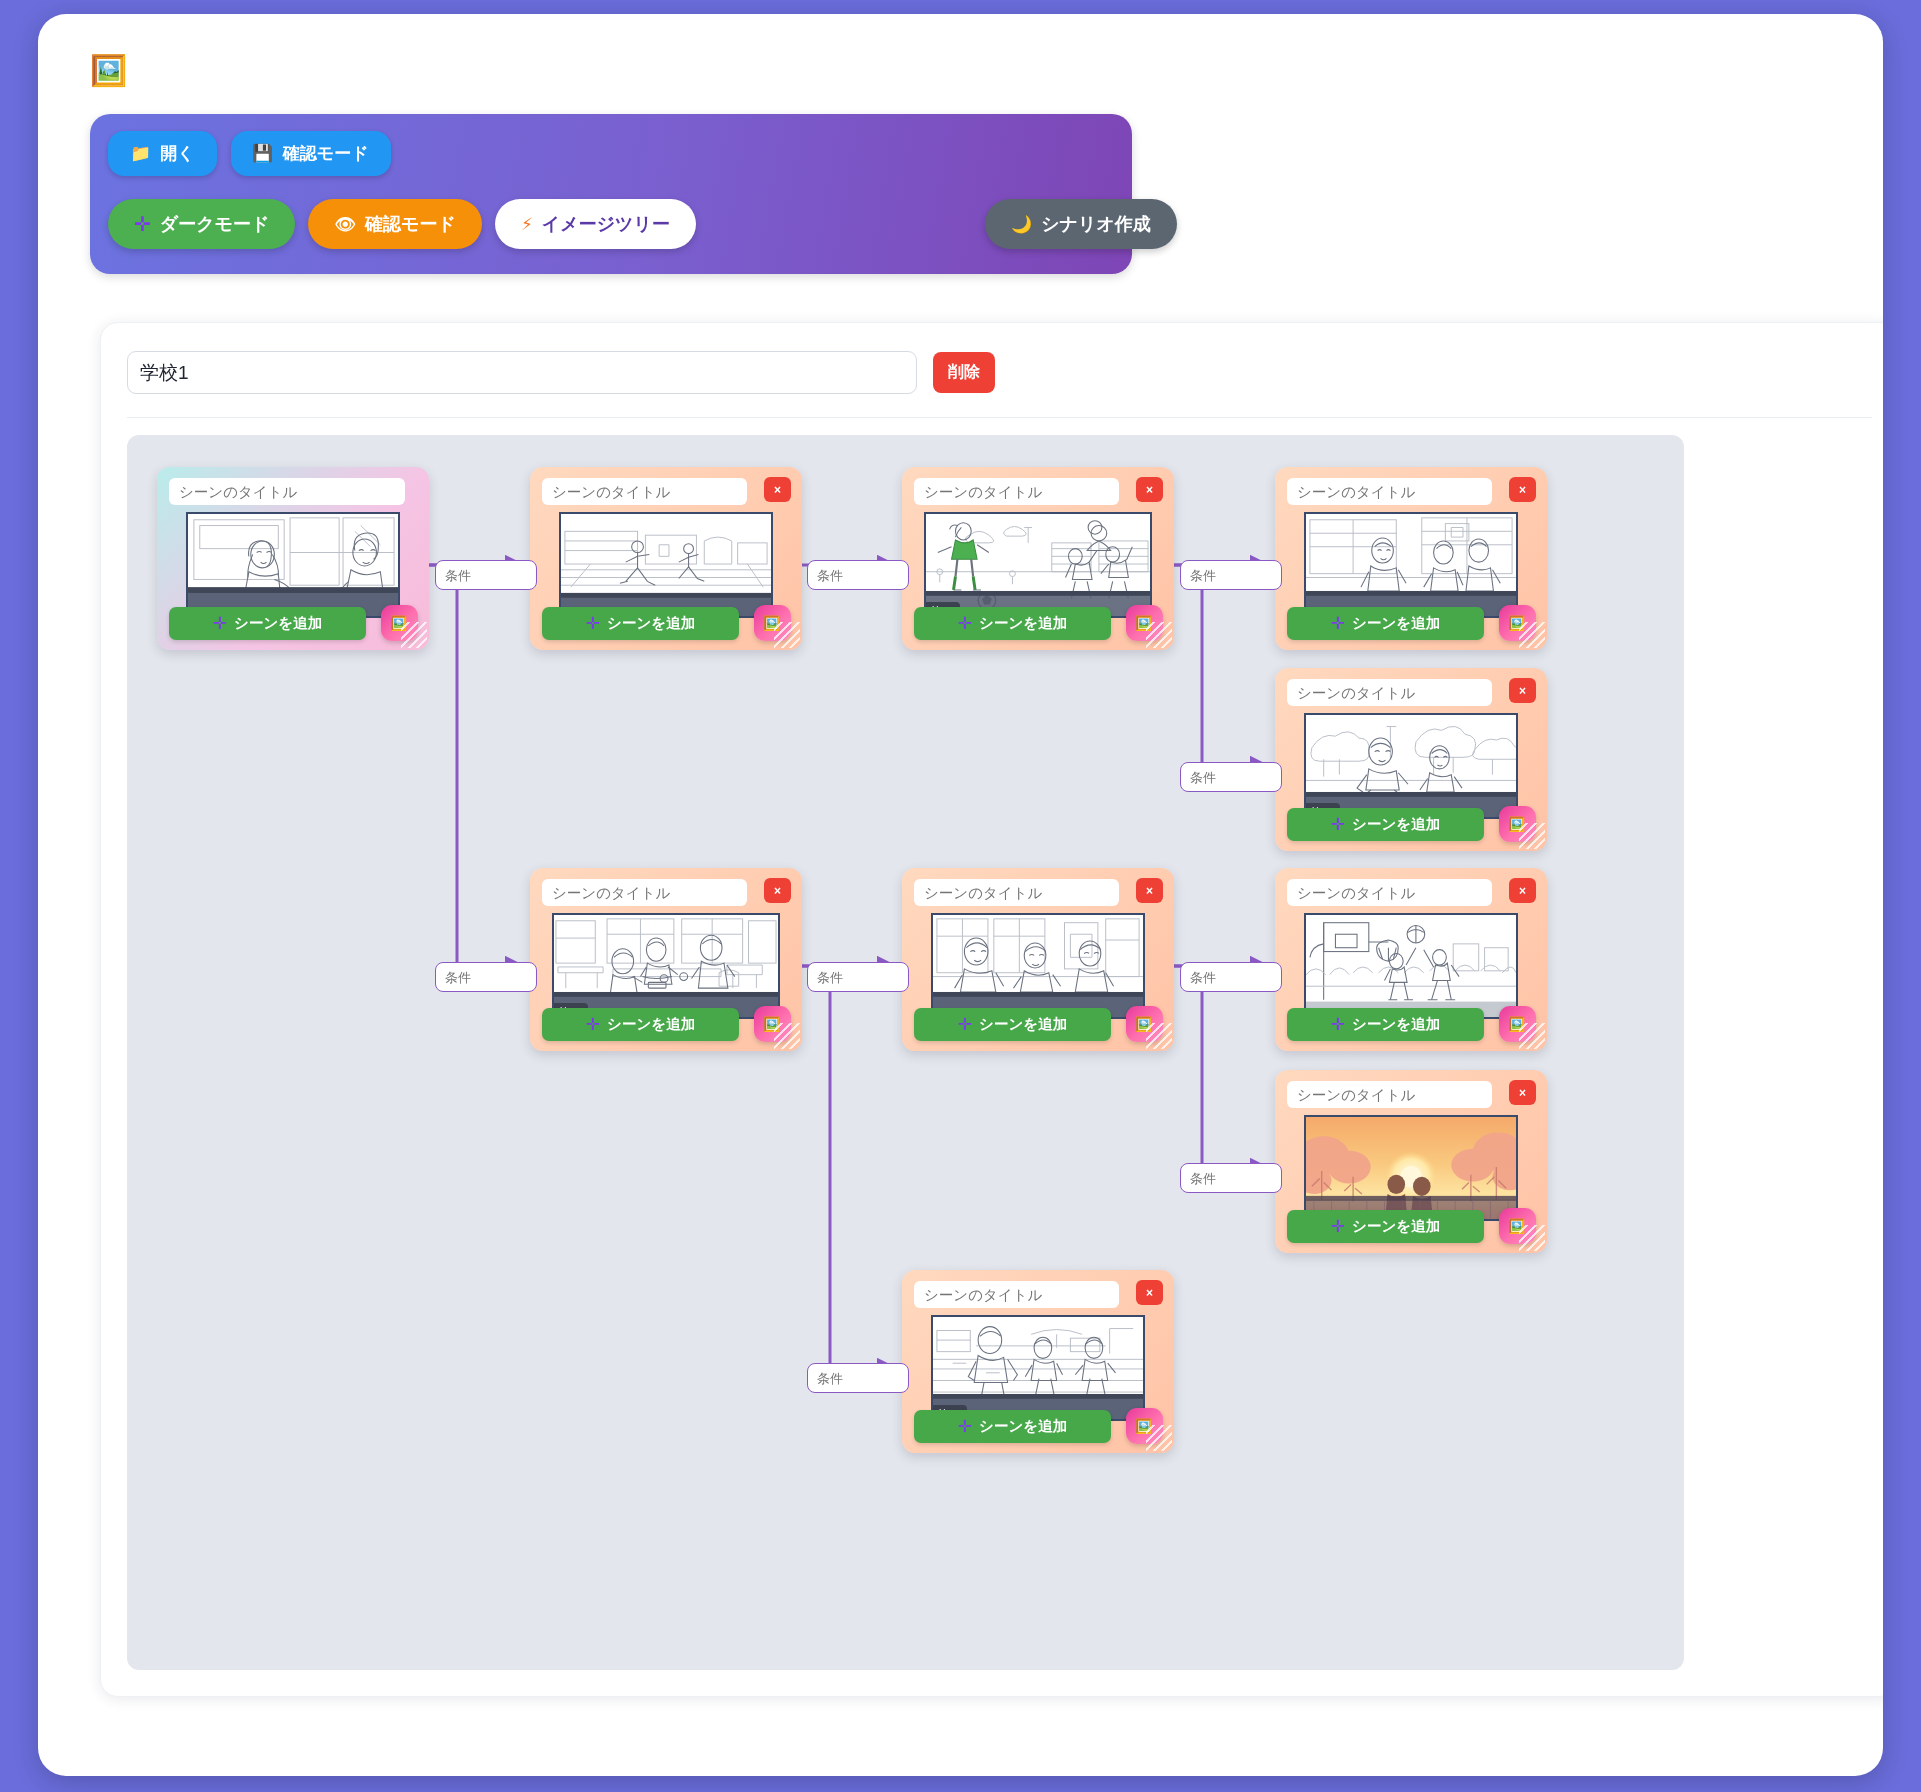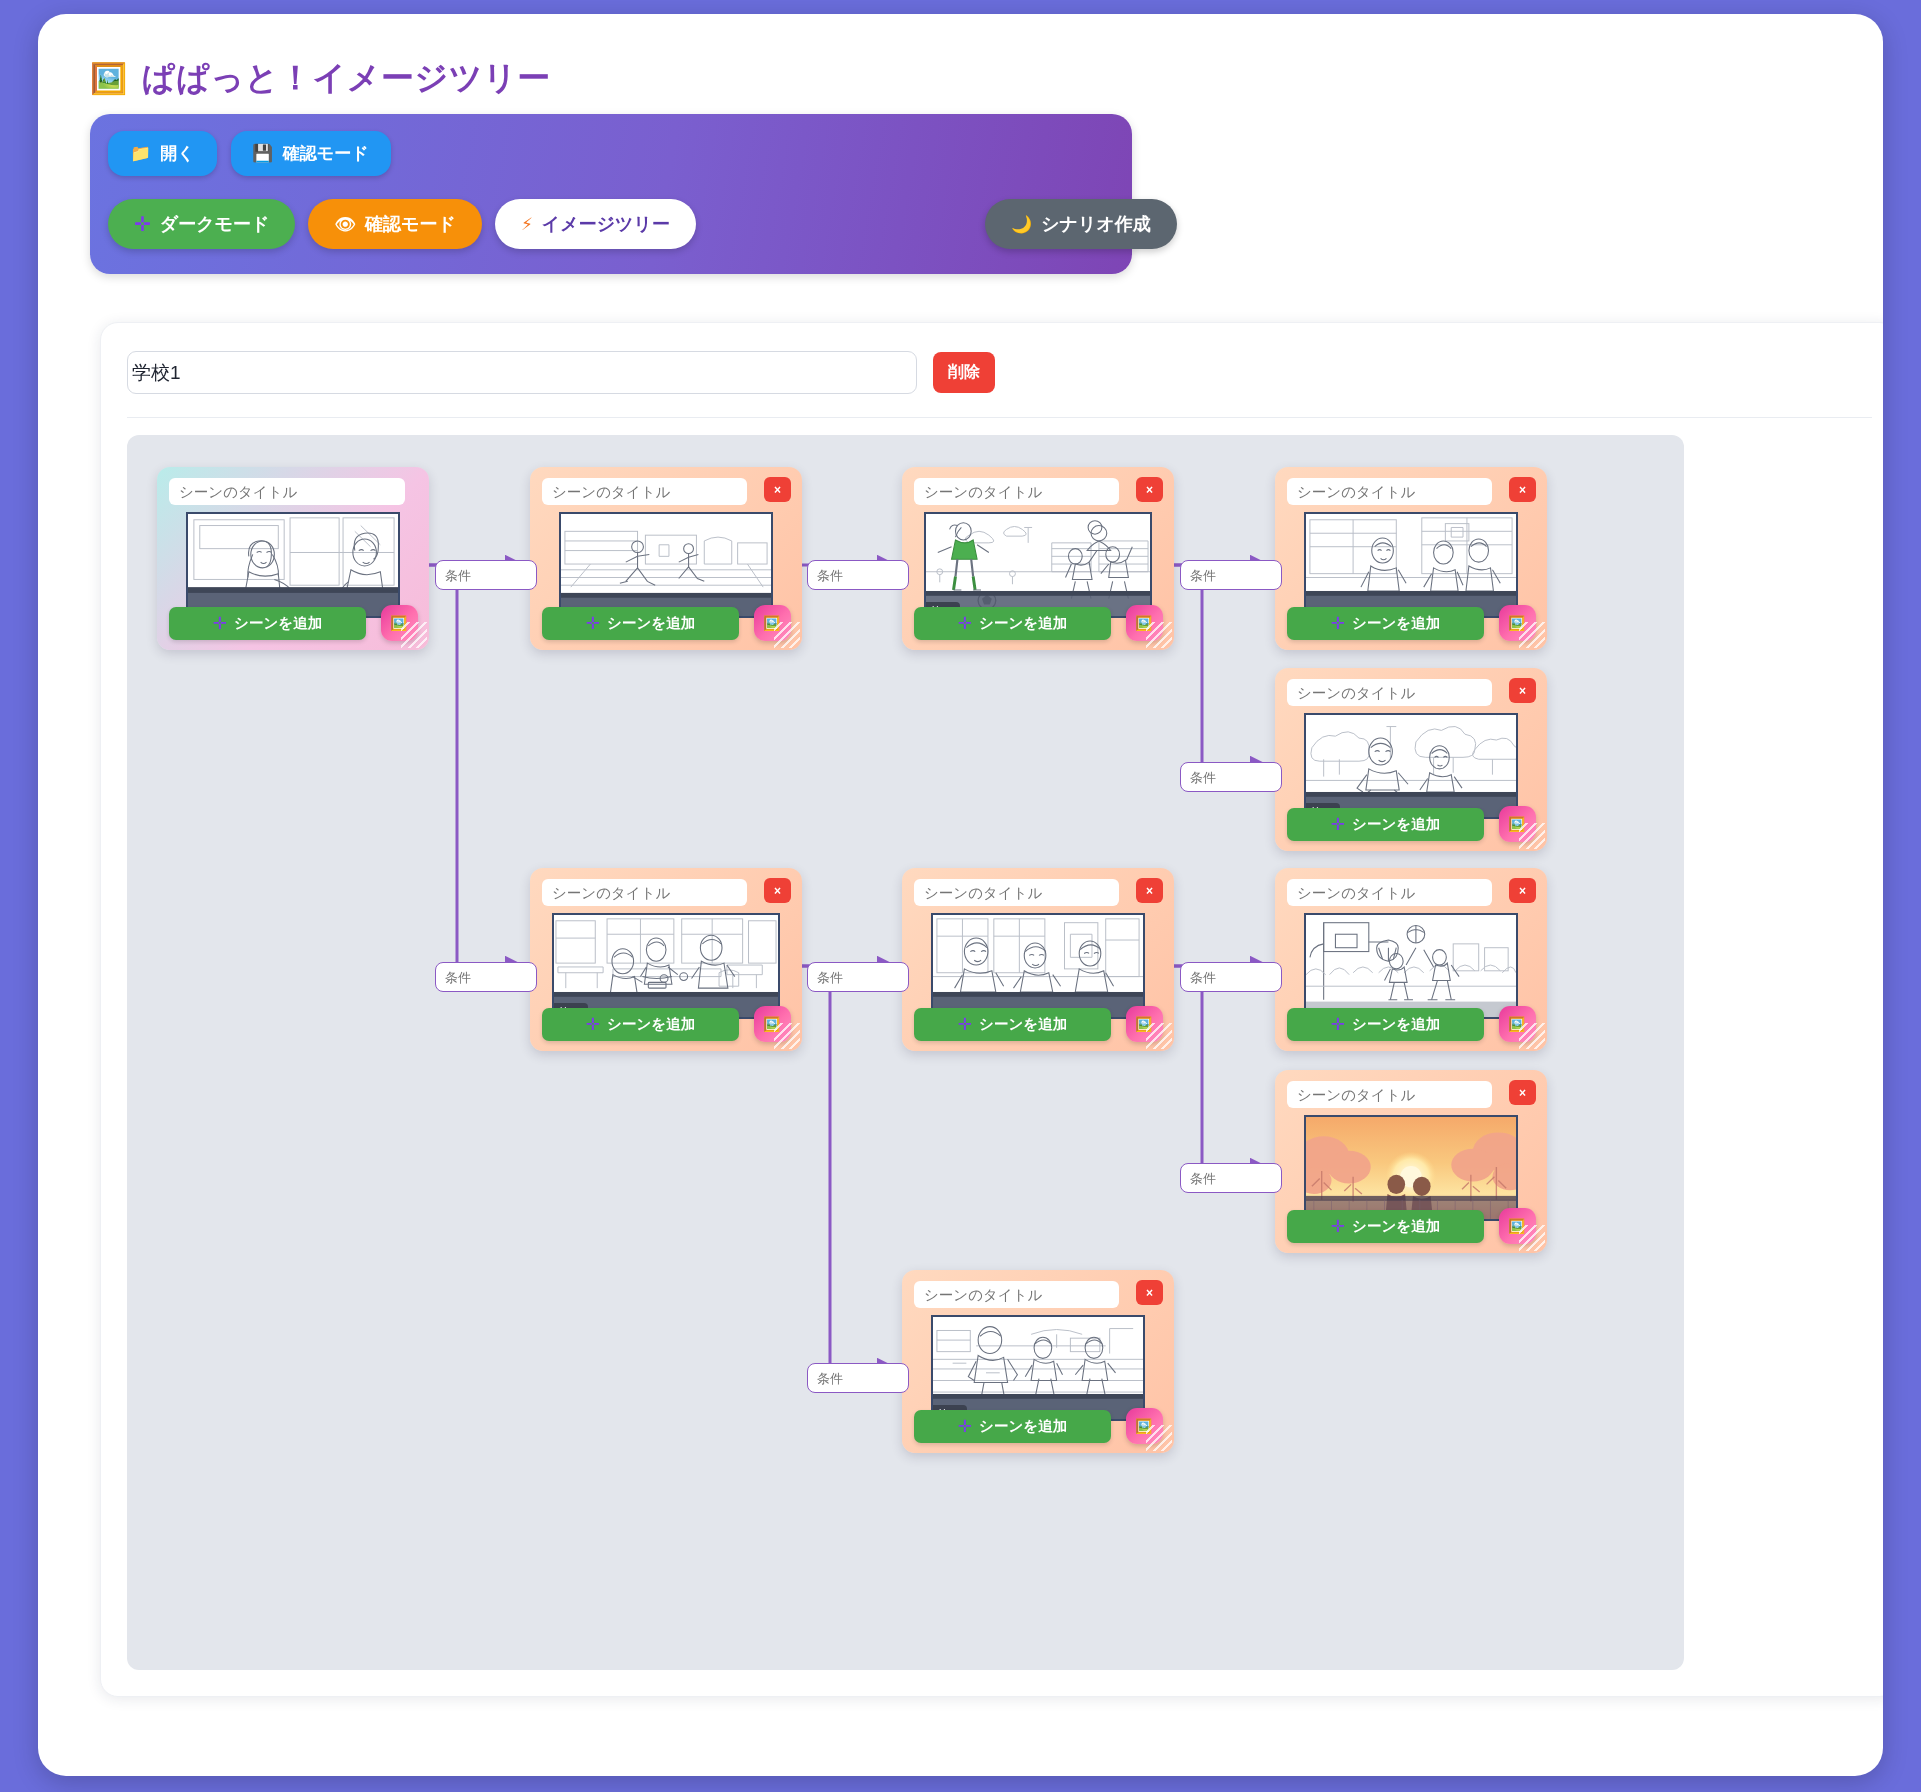--- a/index.html
+++ b/index.html
@@ -75,21 +75,21 @@
     box-shadow: 0 2px 14px rgba(30,40,70,.10);
     border: 1px solid #eef0f4;
   }
   .panel-head {
     position: absolute; left: 26px; top: 28px;
     display: flex; align-items: center; gap: 16px;
   }
   .scen-name {
     width: 790px; height: 43px;
     border: 1px solid #d6dae2; border-radius: 9px;
-    padding: 0 4px; font-size: 19px; color: #1f2430;
+    padding: 0 12px; font-size: 19px; color: #1f2430;
     font-family: inherit; background:#fff;
   }
   .btn-del {
     background: #ef4036; color: #fff; border: none; cursor: pointer;
     border-radius: 8px; padding: 10px 15px; font-size: 16px; font-weight: bold;
     font-family: inherit;
   }
   .panel-divider {
     position: absolute; left: 26px; top: 94px; width: 1745px; height: 1px;
     background: #e9ecf1;
@@ -184,21 +184,20 @@
   .sketch { stroke: #6b7280; fill: none; stroke-width: 1.1; }
   .sketch-l { stroke: #b9bec7; fill: none; stroke-width: 1; }
 </style>
 </head>
 <body>
 
 <div id="app">
 
   <div class="app-title">
     <span class="emoji">🖼️</span>
-    <span>ぱぱっと！イメージツリー</span>
   </div>
 
   <div class="toolbar">
     <div class="tb-row r1">
       <button class="btn btn-blue">
         <span class="ic">📁</span>
         <span>開く</span>
       </button>
       <button class="btn btn-blue">
         <span class="ic">💾</span>

